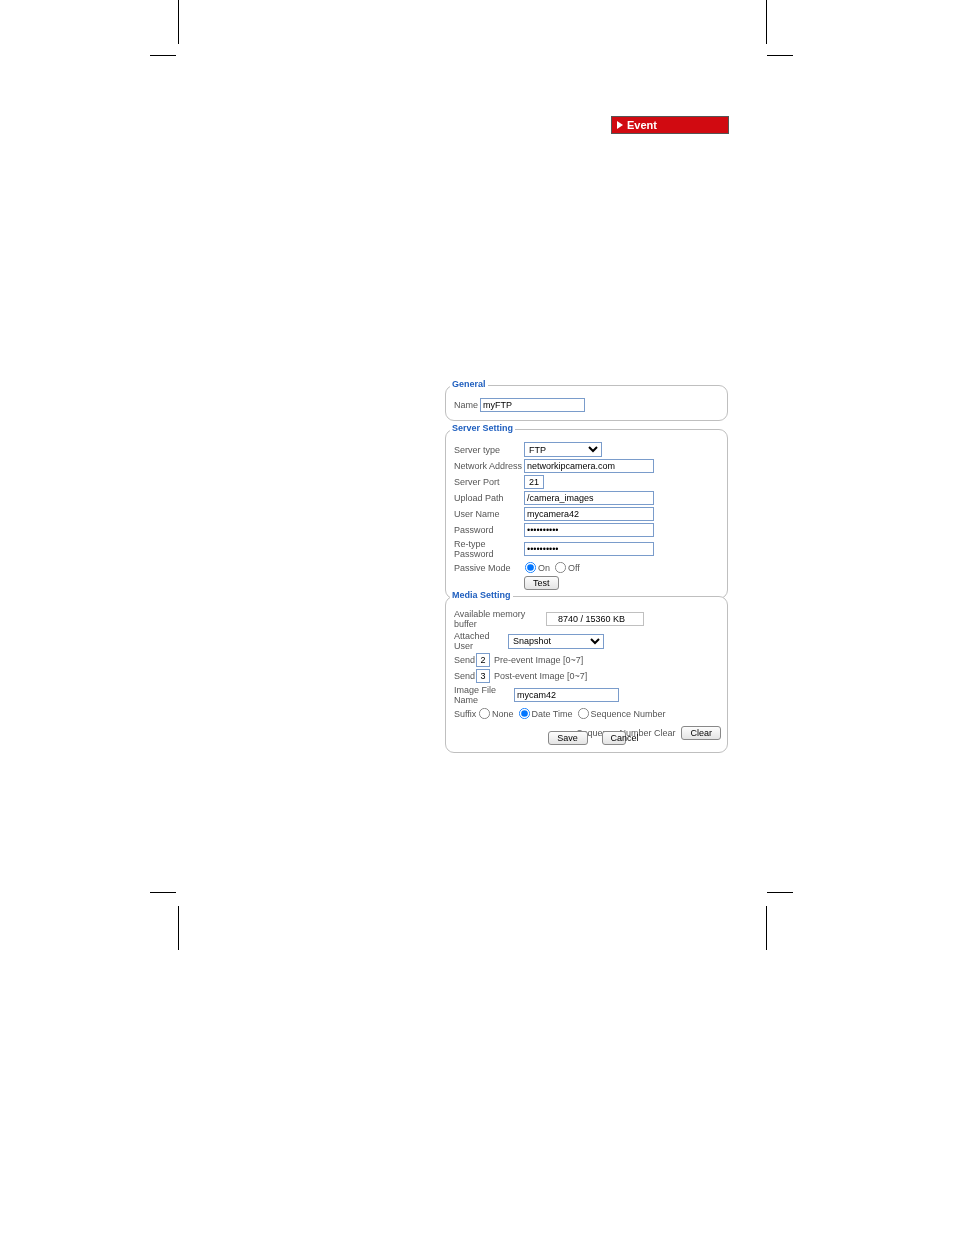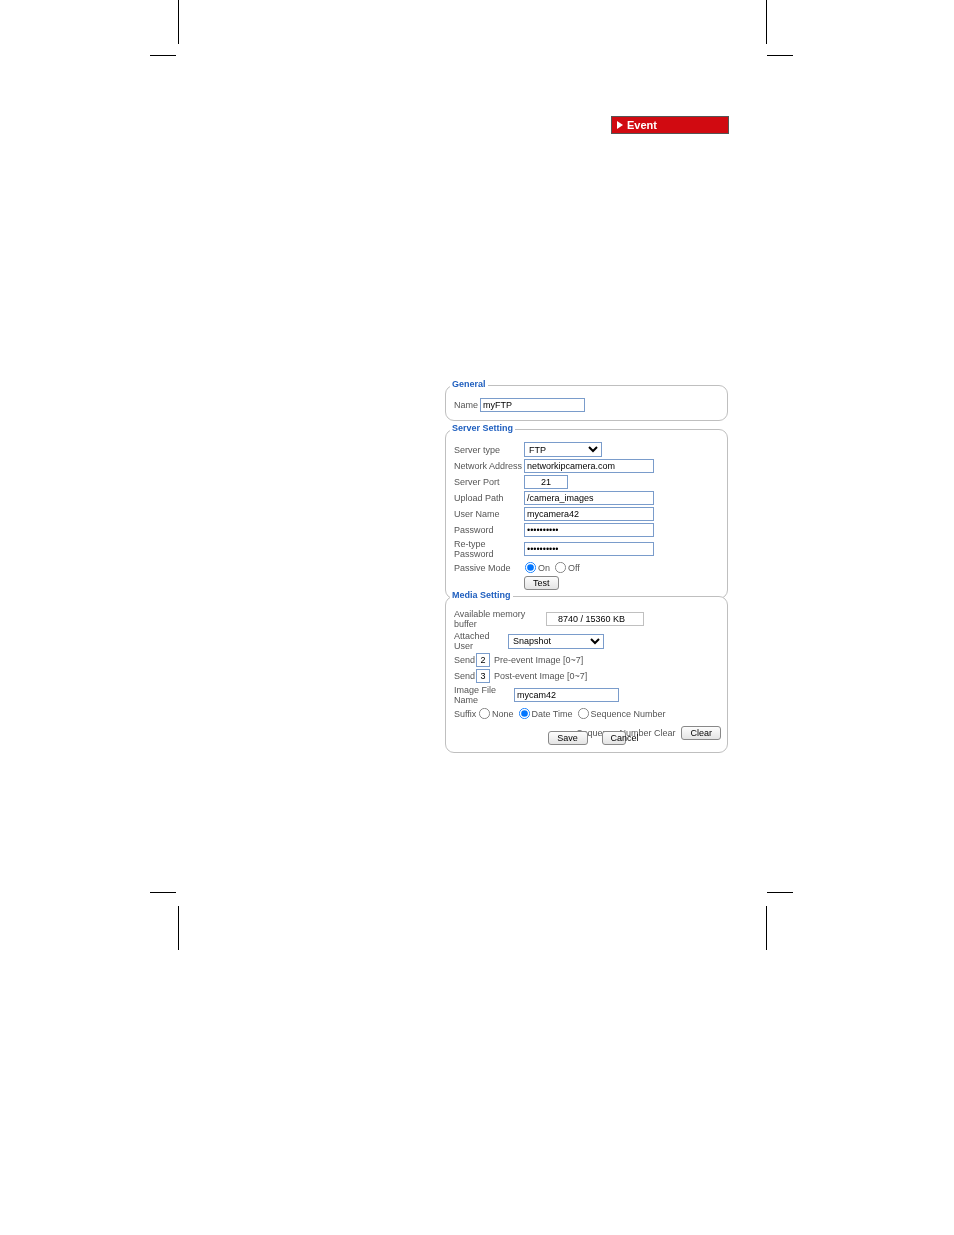--- a/index.html
+++ b/index.html
@@ -186,21 +186,21 @@
     <select class="select" style="width:78px">
       <option>FTP</option>
     </select>
   </div>
   <div class="row">
     <div class="label">Network Address</div>
     <input class="input" style="width: 130px;" value="networkipcamera.com">
   </div>
   <div class="row">
     <div class="label">Server Port</div>
-    <input class="input" style="width: 44px; text-align: center;" value="21">
+    <input class="input" style="width: 20px; text-align: center;" value="21">
   </div>
   <div class="row">
     <div class="label">Upload Path</div>
     <input class="input" style="width: 130px;" value="/camera_images">
   </div>
   <div class="row">
     <div class="label">User Name</div>
     <input class="input" style="width: 130px;" value="mycamera42">
   </div>
   <div class="row">

